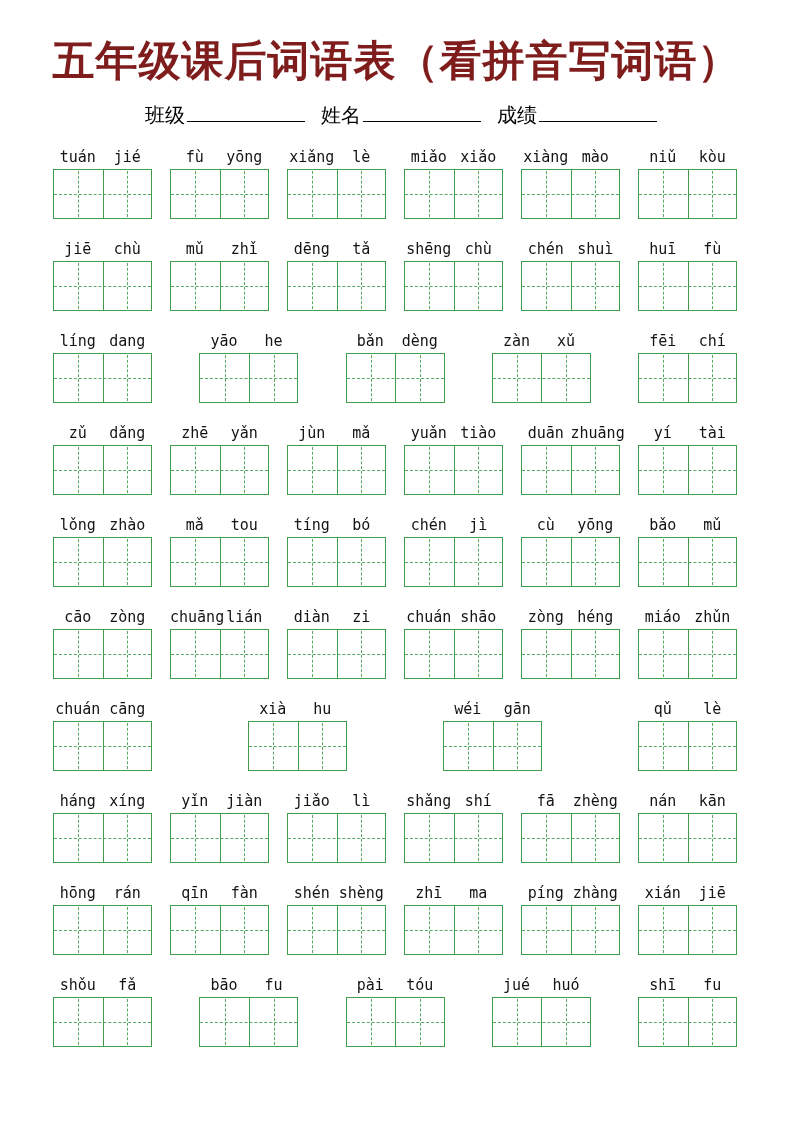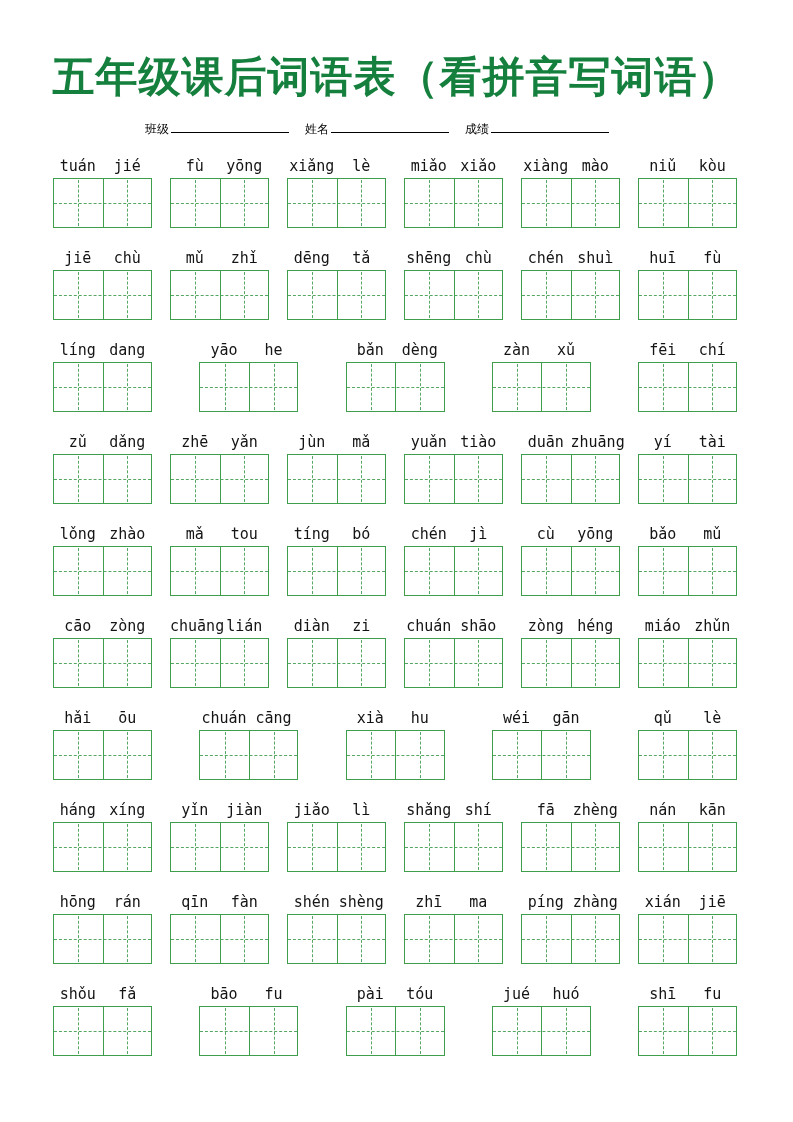--- a/index.html
+++ b/index.html
@@ -14,35 +14,35 @@
     position: relative;
     width: 793px;
     height: 1122px;
     margin: 0 auto;
     background: var(--bg);
     font-family: "Liberation Serif", "DejaVu Serif", serif;
     color: var(--ink);
     overflow: hidden;
   }
   .title {
-    margin: 16px;
+    margin: 0;
     padding-top: 36px;
     text-align: center;
     font-size: 42px;
     line-height: 1.2;
     font-weight: bold;
     letter-spacing: 1px;
-    color: #15803d;
+    color: #7f1d1d;
   }
   .header-fields {
     display: flex;
     align-items: flex-end;
     margin: 16px 0 0 145px;
     gap: 16px;
-    font-size: 12px;
+    font-size: 20px;
   }
   .field { white-space: nowrap; }
   .field-label { font-weight: normal; color: #000; }
   .blank {
     display: inline-block;
     width: 118px;
     height: 15px;
     margin-left: 2px;
     border-bottom: 1.5px solid #000;
     vertical-align: baseline;
@@ -679,35 +679,20 @@
           <div class="v-dash"></div>
         </div>
         <div class="grid-cell">
           <div class="v-dash"></div>
         </div>
         <div class="h-dash"></div>
       </div>
     </div>
   </div>
       <div class="word-row">
-    <div class="word-entry">
-      <div class="pinyin-row">
-        <span class="pinyin">hǎi</span>
-        <span class="pinyin">ōu</span>
-      </div>
-      <div class="char-grid">
-        <div class="grid-cell">
-          <div class="v-dash"></div>
-        </div>
-        <div class="grid-cell">
-          <div class="v-dash"></div>
-        </div>
-        <div class="h-dash"></div>
-      </div>
-    </div>
 
     <div class="word-entry">
       <div class="pinyin-row">
         <span class="pinyin">chuán</span>
         <span class="pinyin">cāng</span>
       </div>
       <div class="char-grid">
         <div class="grid-cell">
           <div class="v-dash"></div>
         </div>

